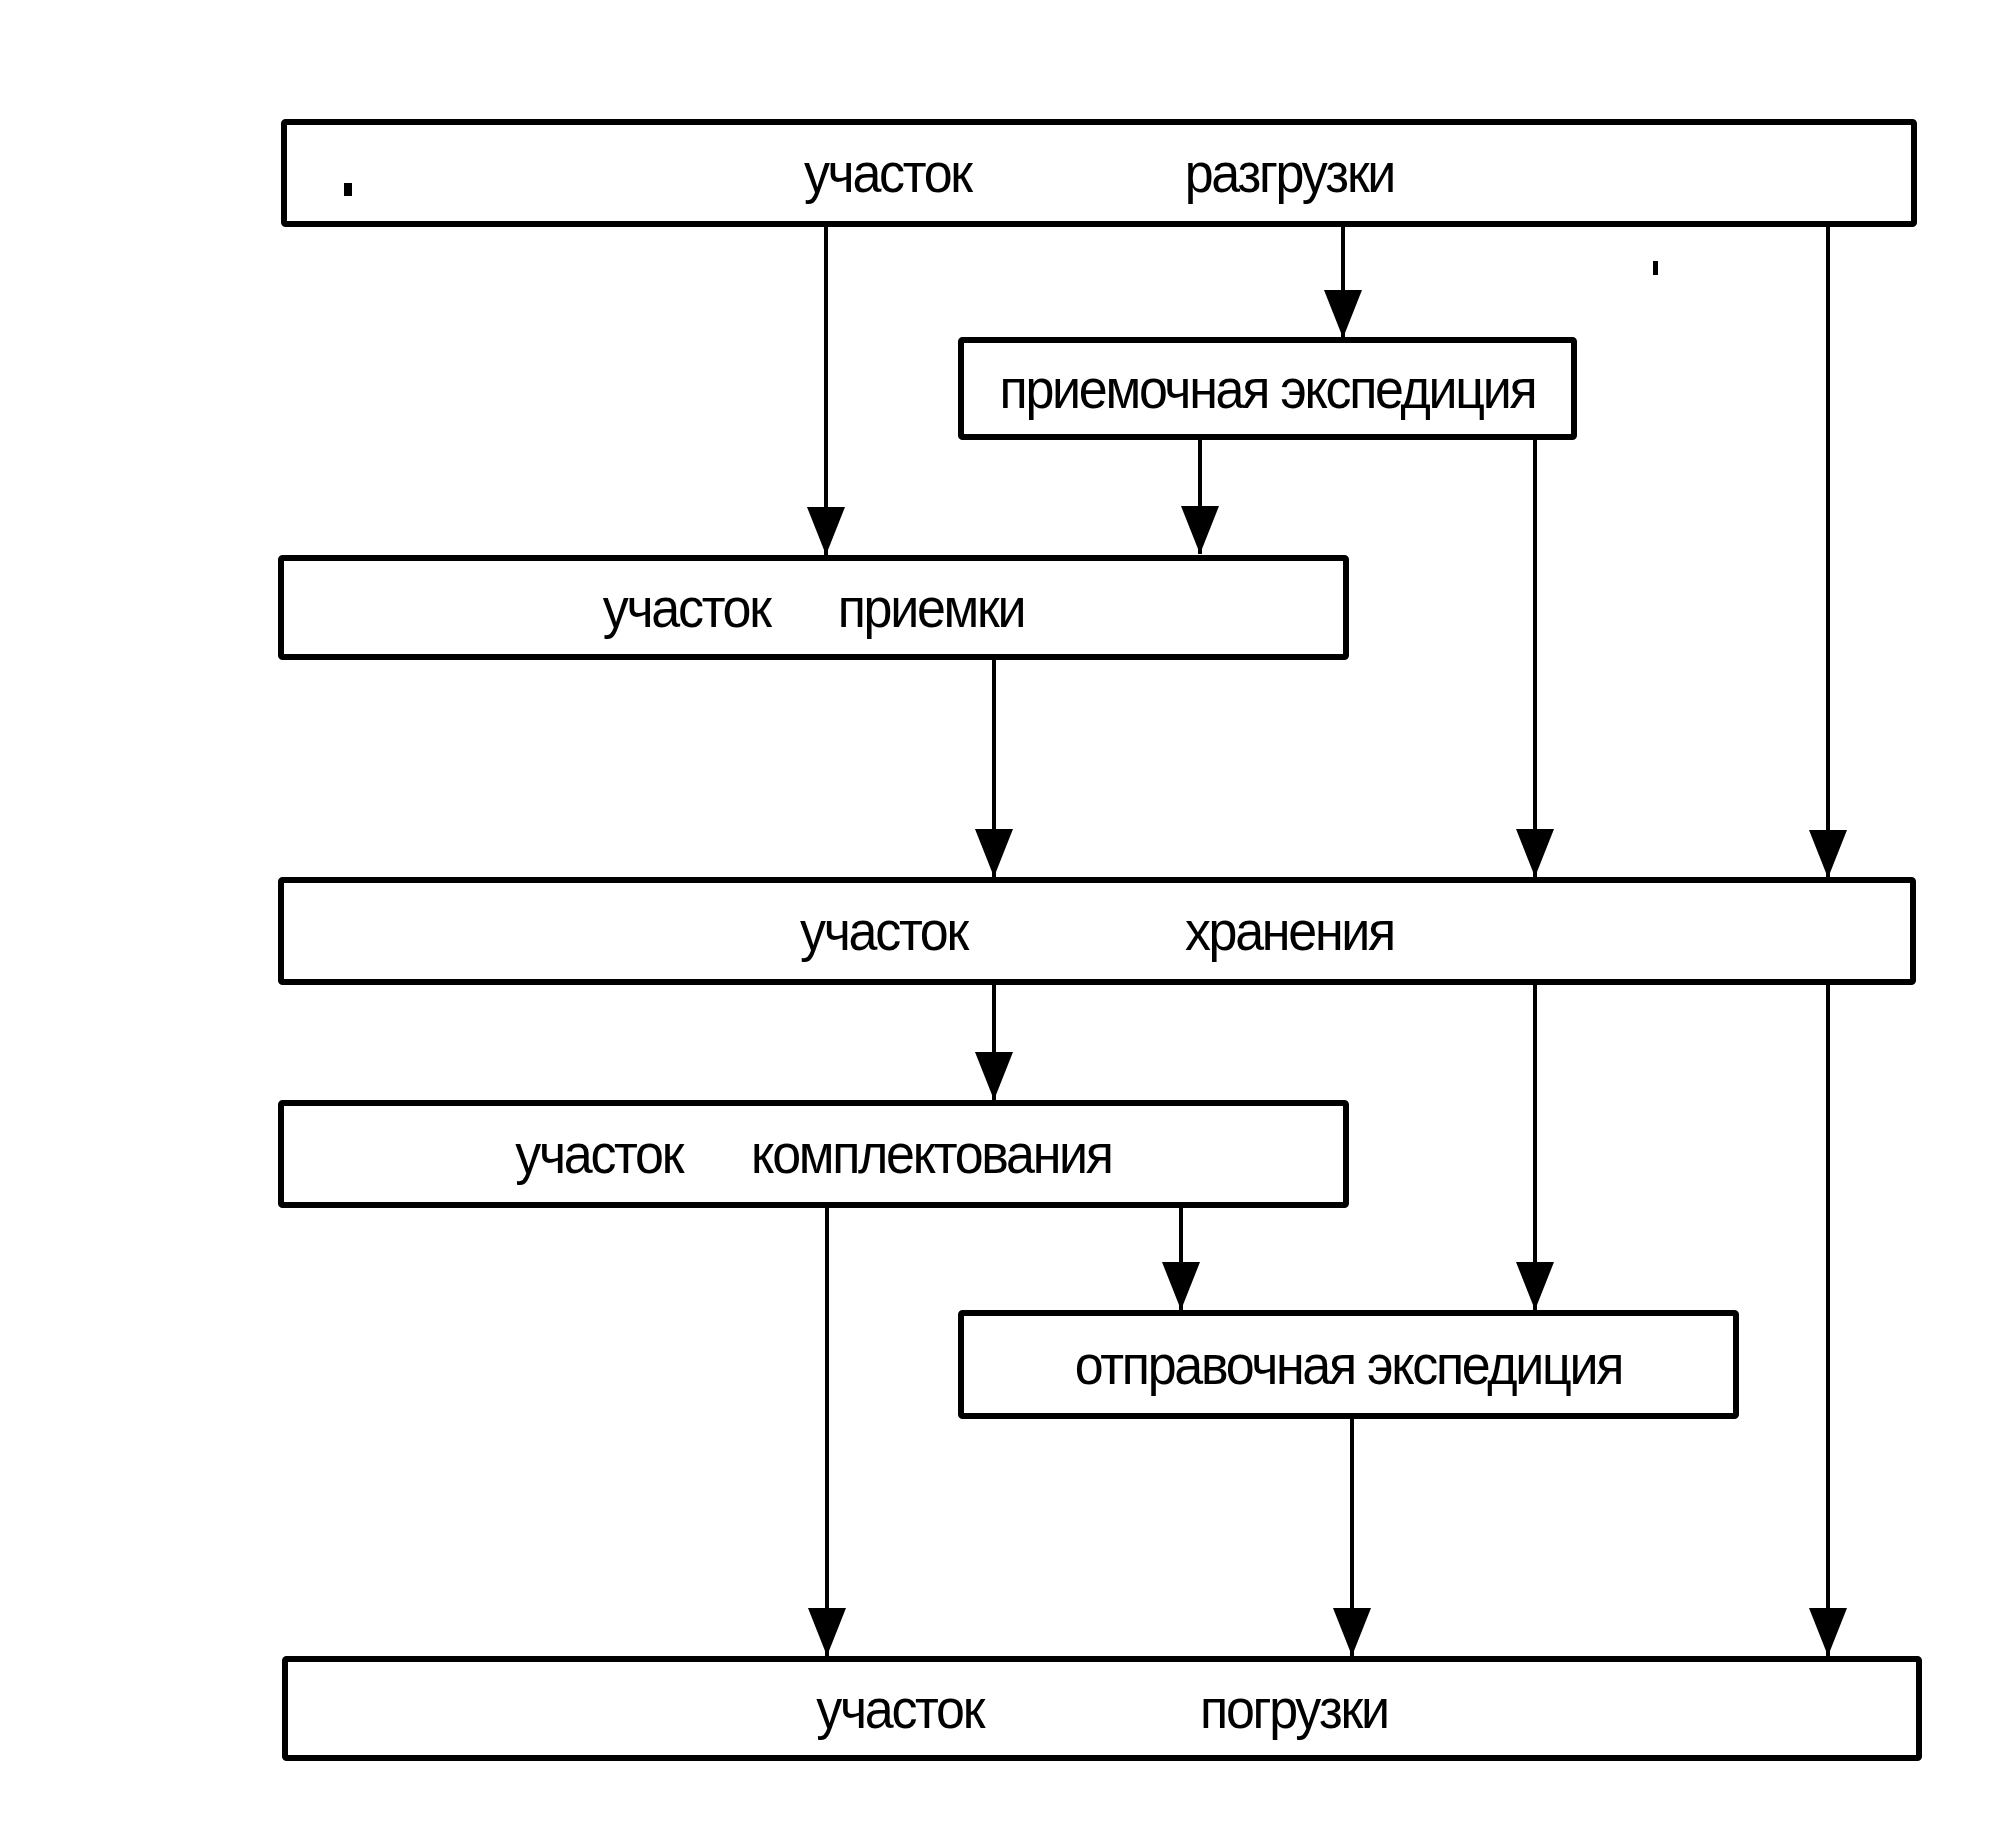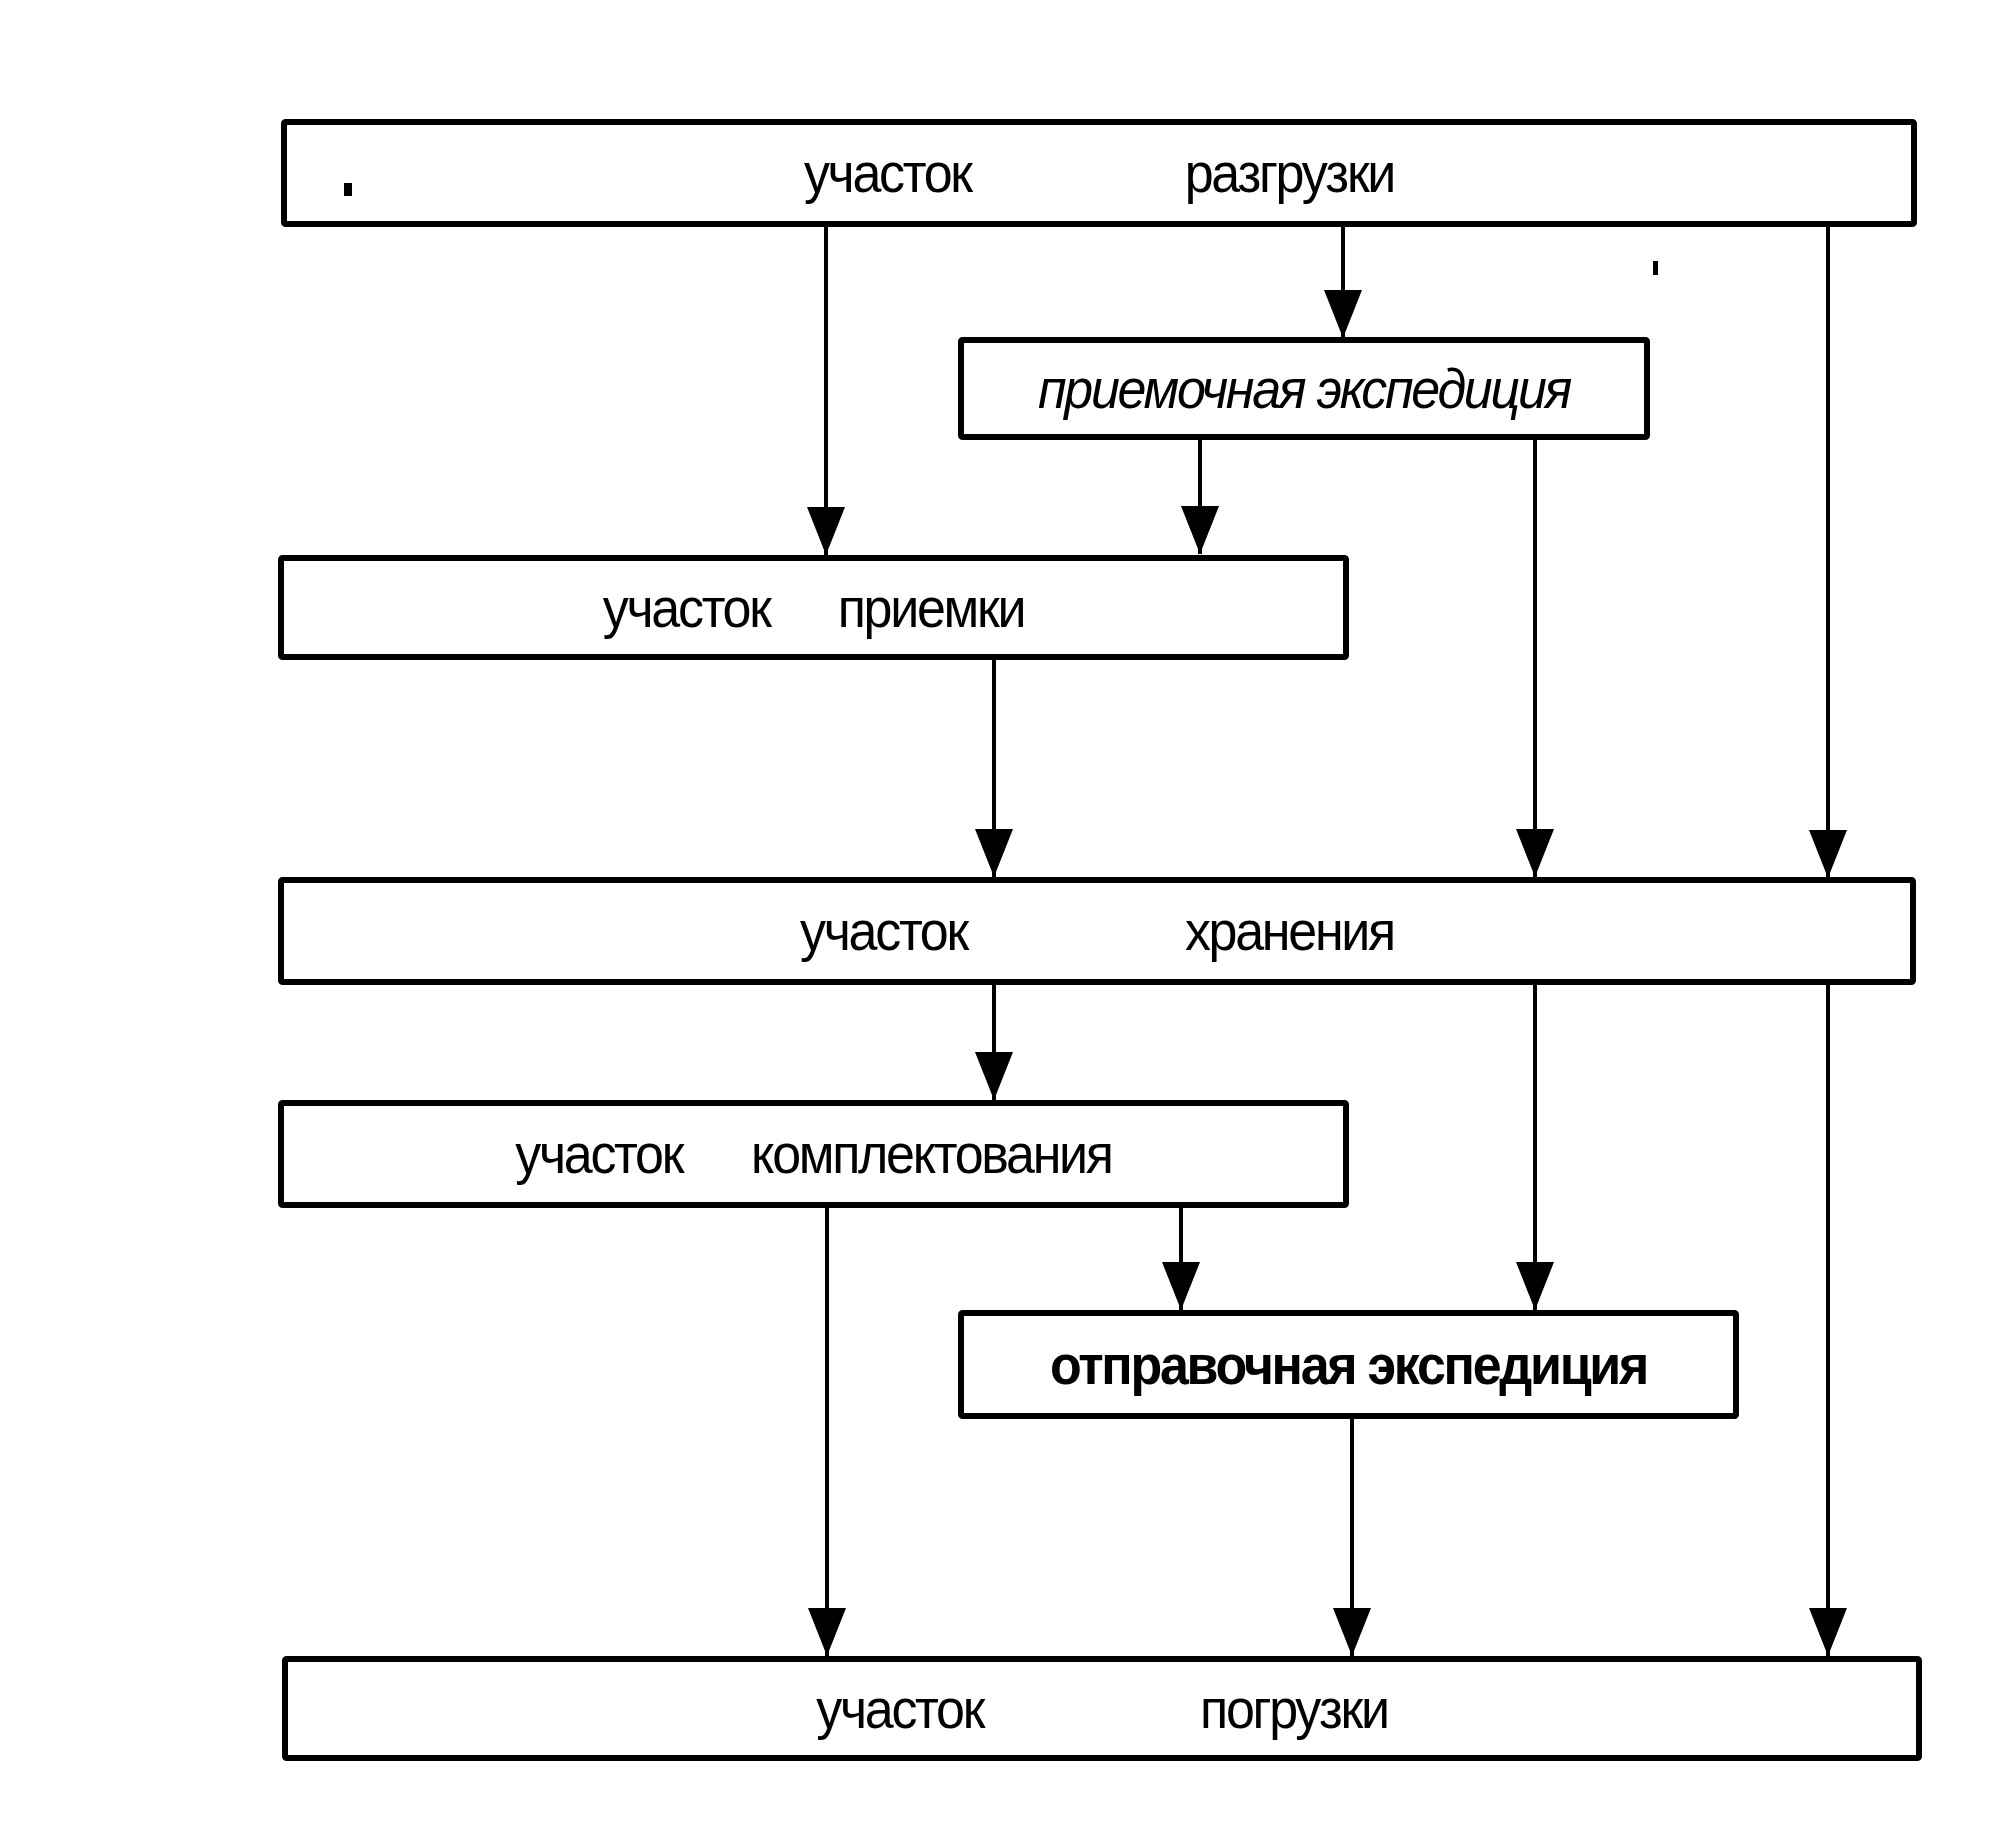--- a/index.html
+++ b/index.html
@@ -24,25 +24,25 @@
     font-size: 52px;
     letter-spacing: -2.3px;
     white-space: nowrap;
   }
   .node .w {
     display: inline-block;
     transform: scaleY(1.08);
   }
   
   #n-razgruzki       { left: 281px;  top: 119px;  width: 1636px; height: 108px; gap: 214px; }
-  #n-priemochnaya    { left: 958px; top: 337px;  width: 692px;  height: 103px; font-style: italic; }
+  #n-priemochnaya    { left: 958px; top: 337px;  width: 619px;  height: 103px; }
   #n-priemki         { left: 278px;  top: 555px;  width: 1071px; height: 105px; gap: 68px; }
   #n-khraneniya      { left: 278px;  top: 877px;  width: 1638px; height: 108px; gap: 218px; }
   #n-komplektovaniya { left: 278px;  top: 1100px; width: 1071px; height: 108px; gap: 69px; }
-  #n-otpravochnaya   { left: 958px; top: 1310px; width: 781px;  height: 109px; font-weight: bold; }
+  #n-otpravochnaya   { left: 958px; top: 1310px; width: 781px;  height: 109px; }
   #n-pogruzki        { left: 282px;  top: 1656px; width: 1640px; height: 105px; gap: 217px; }
 
   .edge {
     position: absolute;
     width: 3.7px;
     background: #000000;
   }
   .edge .head {
     position: absolute;
     bottom: 0;

